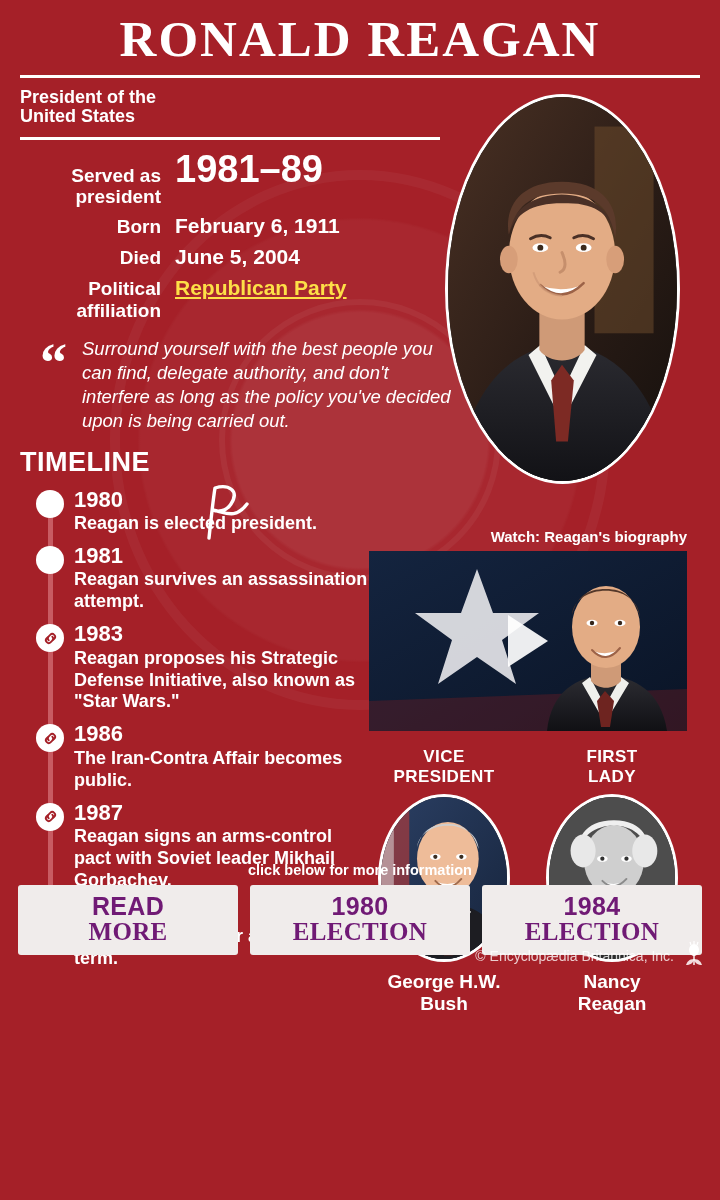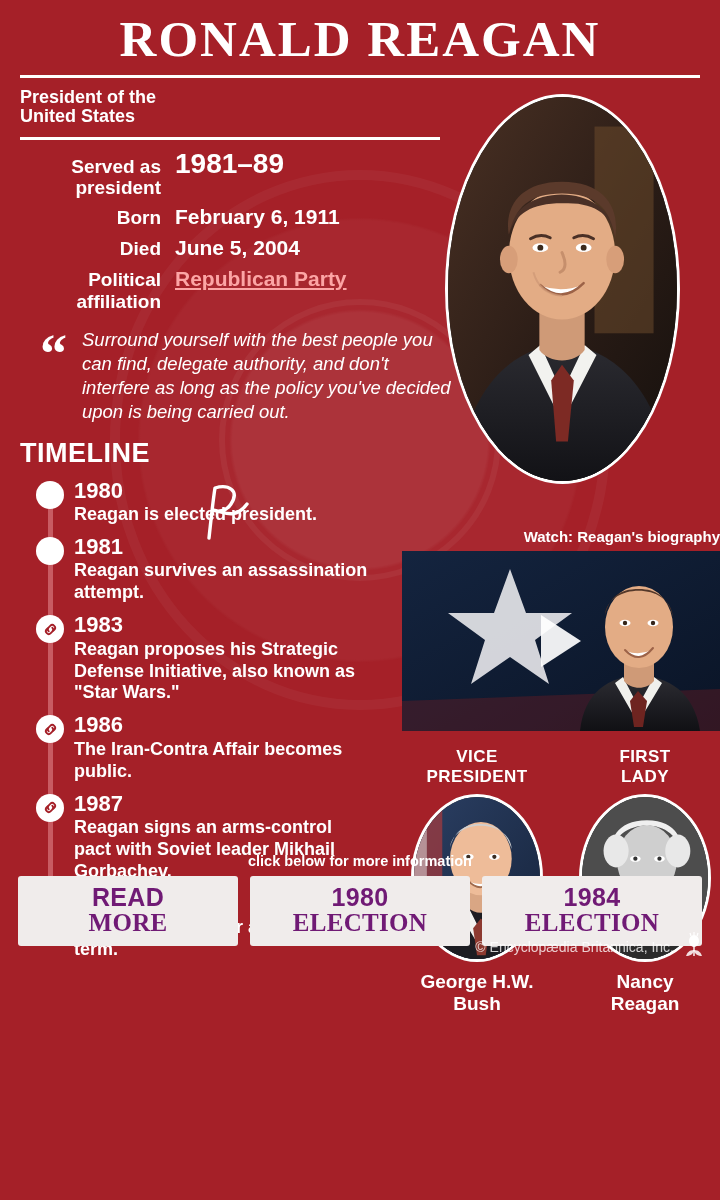--- a/index.html
+++ b/index.html
@@ -96,26 +96,26 @@
     padding-right: 14px;
     font-weight: bold;
     font-size: 19px;
     line-height: 1.12;
   }
   .fact-value {
     font-weight: bold;
     font-size: 21px;
   }
   .fact-value.big {
-    font-size: 28px;
+    font-size: 38px;
     line-height: 1;
   }
   .fact-value .link {
     text-decoration: underline;
-    color: #fca5a5;
+    color: #fde047;
     cursor: pointer;
   }
 
   
   .quote-block {
     position: relative;
     margin: 16px 18px 0 28px;
     width: 440px;
   }
   .quote-mark {
@@ -201,21 +201,21 @@
   .tl-desc {
     font-size: 18px;
     font-weight: bold;
     line-height: 1.22;
     margin-top: 1px;
   }
 
   
   .media-col {
     position: absolute;
-    right: 0;
+    right: 33px;
     top: 528px;
     width: 318px;
     text-align: center;
   }
   .watch-label {
     font-size: 15px;
     font-weight: bold;
     text-align: right;
     margin-bottom: 6px;
   }

